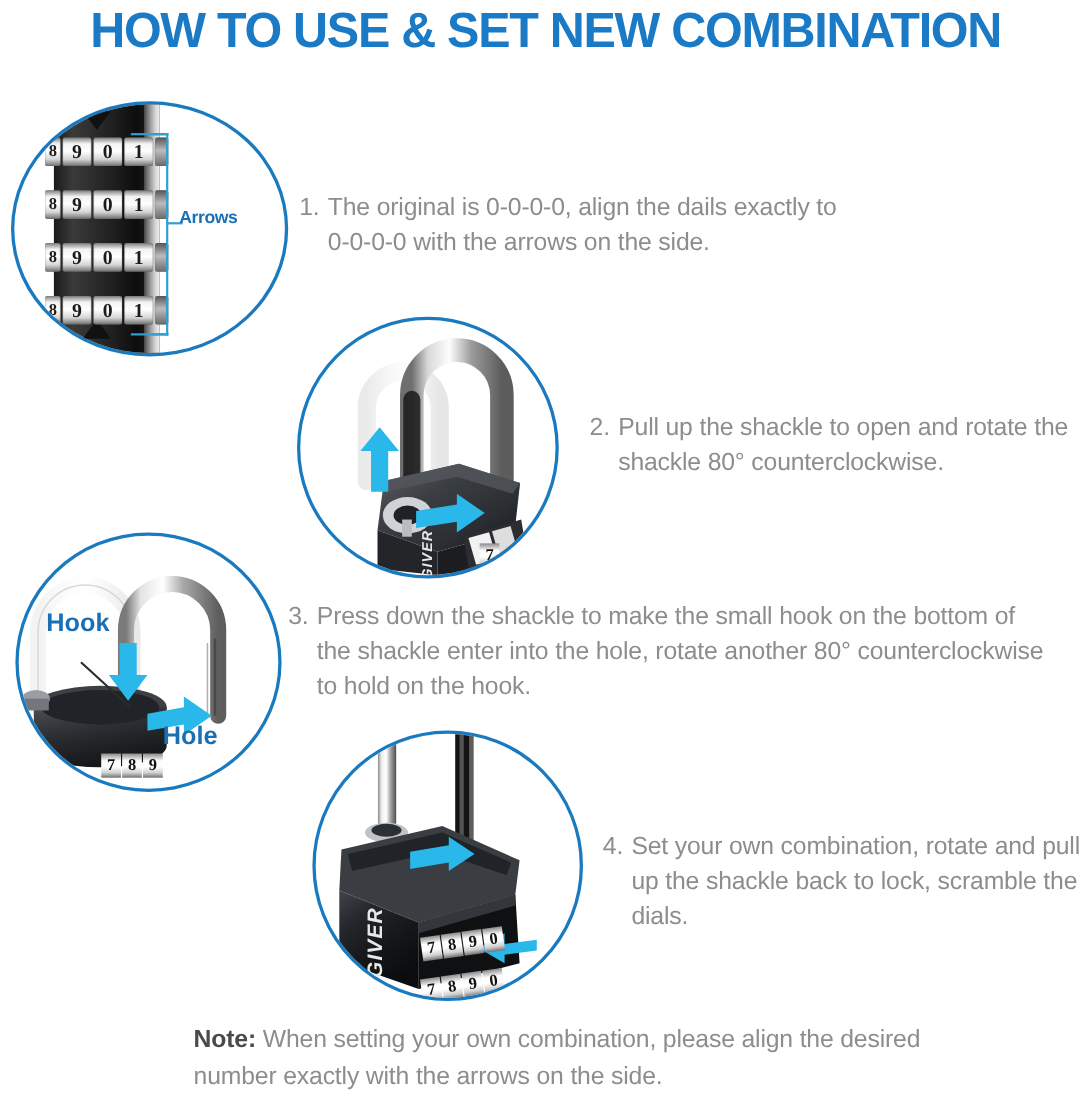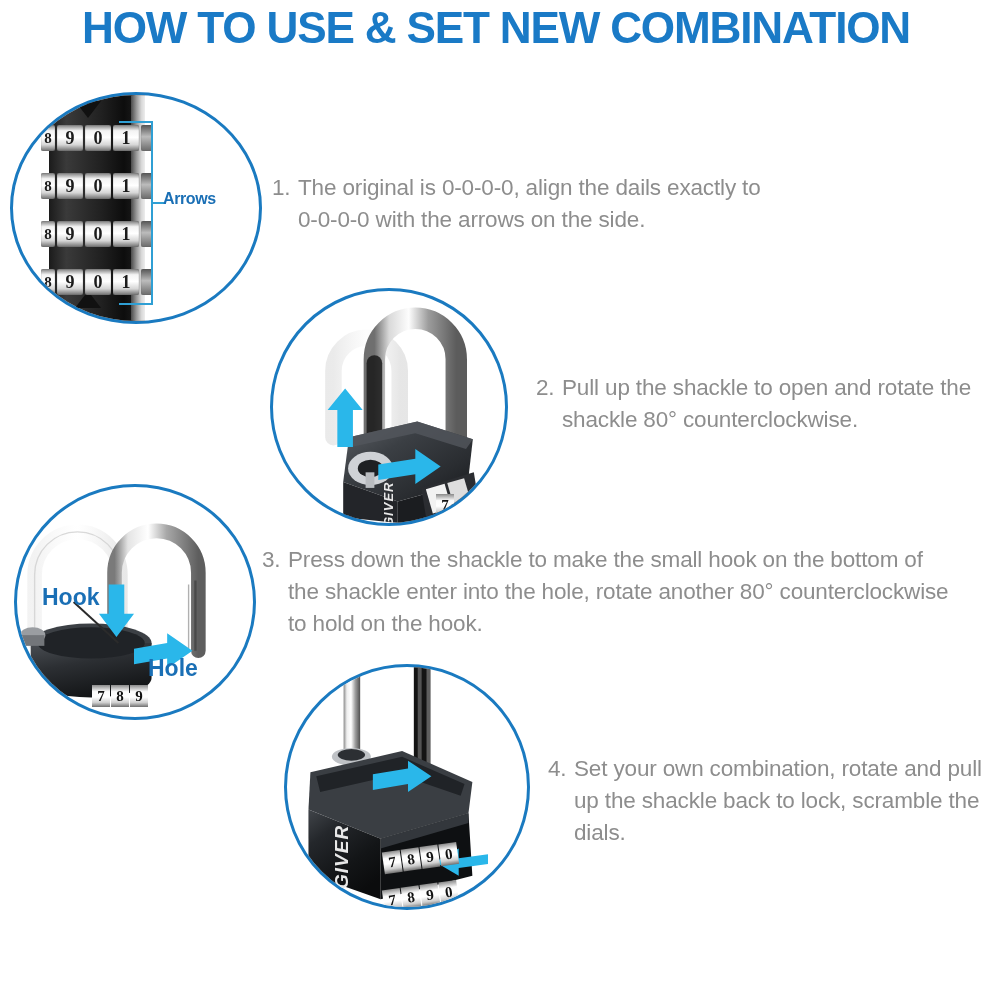--- a/index.html
+++ b/index.html
@@ -367,21 +367,21 @@
       </g>
     </svg>
 
     <div class="hh-label" style="left:28px; top:583px;"></div>
     <div class="mini-dial" style="left:75px; top:198px;">
       <div class="c">7</div>
       <div class="c">8</div>
       <div class="c">9</div>
     </div>
   </div>
-  <div class="hh-label" style="left:42px; top:584px;">Hook</div>
+  <div class="hh-label" style="left:42px; top:553px;">Hook</div>
   <div class="hh-label" style="left:148px; top:655px;">Hole</div>
 
   <div class="step" style="left:262px; top:544px; width:690px;">
     <span class="num">3.</span>
     <span class="body">Press down the shackle to make the small hook on the bottom of the shackle enter into the hole, rotate another 80° counterclockwise to hold on the hook.</span>
   </div>
 
   <div class="circle" id="dia-lockback">
     <svg class="svg-fill" viewBox="0 0 246 246">
       <defs>
@@ -439,14 +439,15 @@
       <div class="c">9</div>
       <div class="c">0</div>
     </div>
   </div>
 
   <div class="step" style="left:548px; top:753px; width:440px;">
     <span class="num">4.</span>
     <span class="body">Set your own combination, rotate and pull up the shackle back to lock, scramble the dials.</span>
   </div>
 
+  <div id="note"><span class="note-label">Note</span><span class="note-label">:</span>&nbsp;<span>When setting your own combination, please align the desired number exactly with the arrows on the side.</span></div>
 
 </div>
 
 </body></html>

